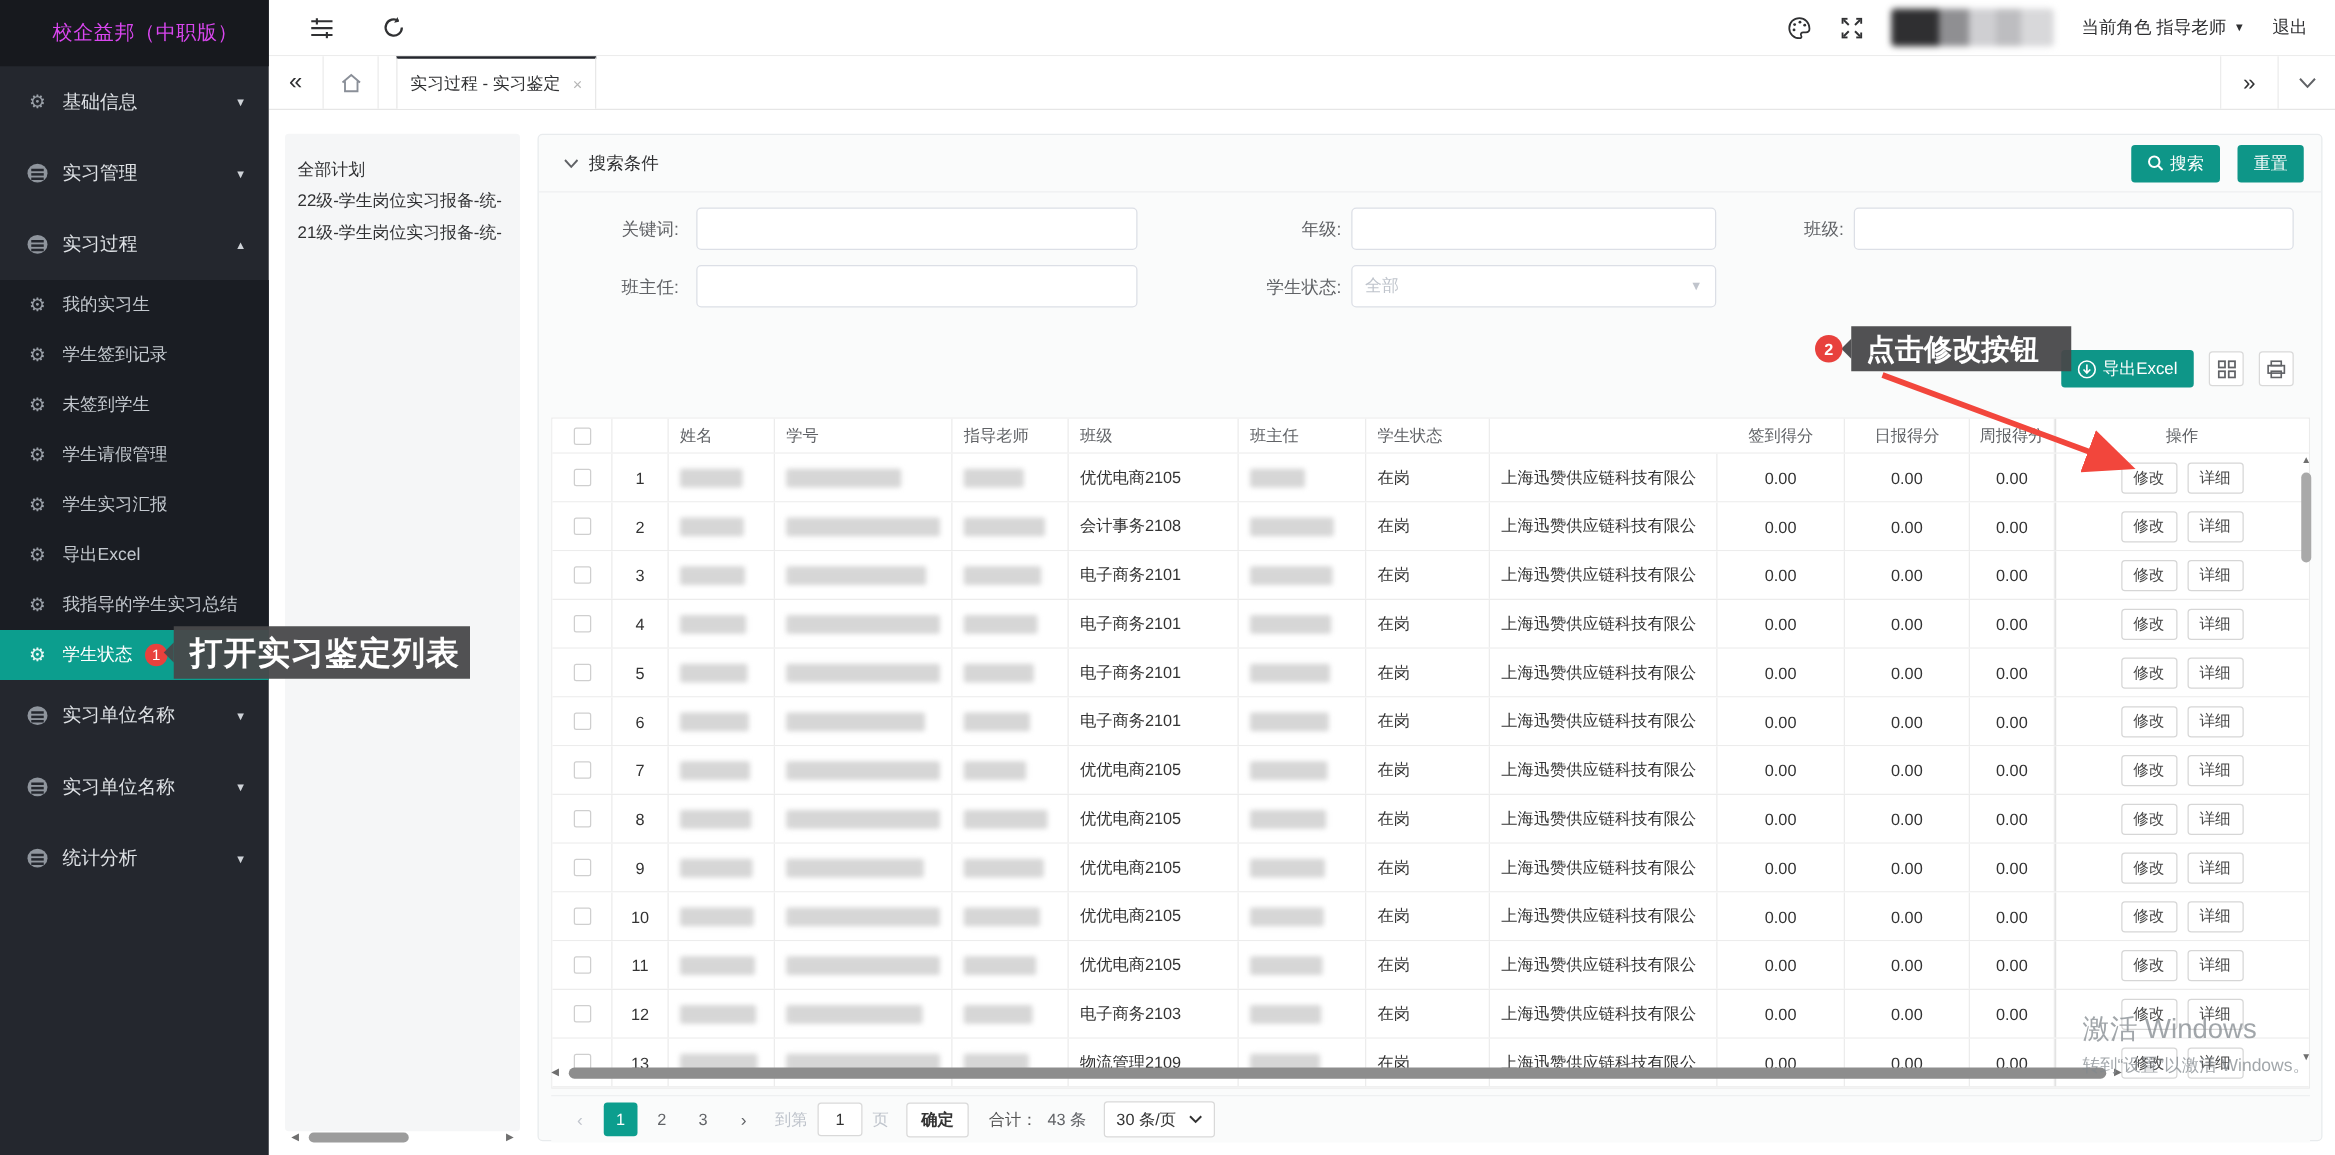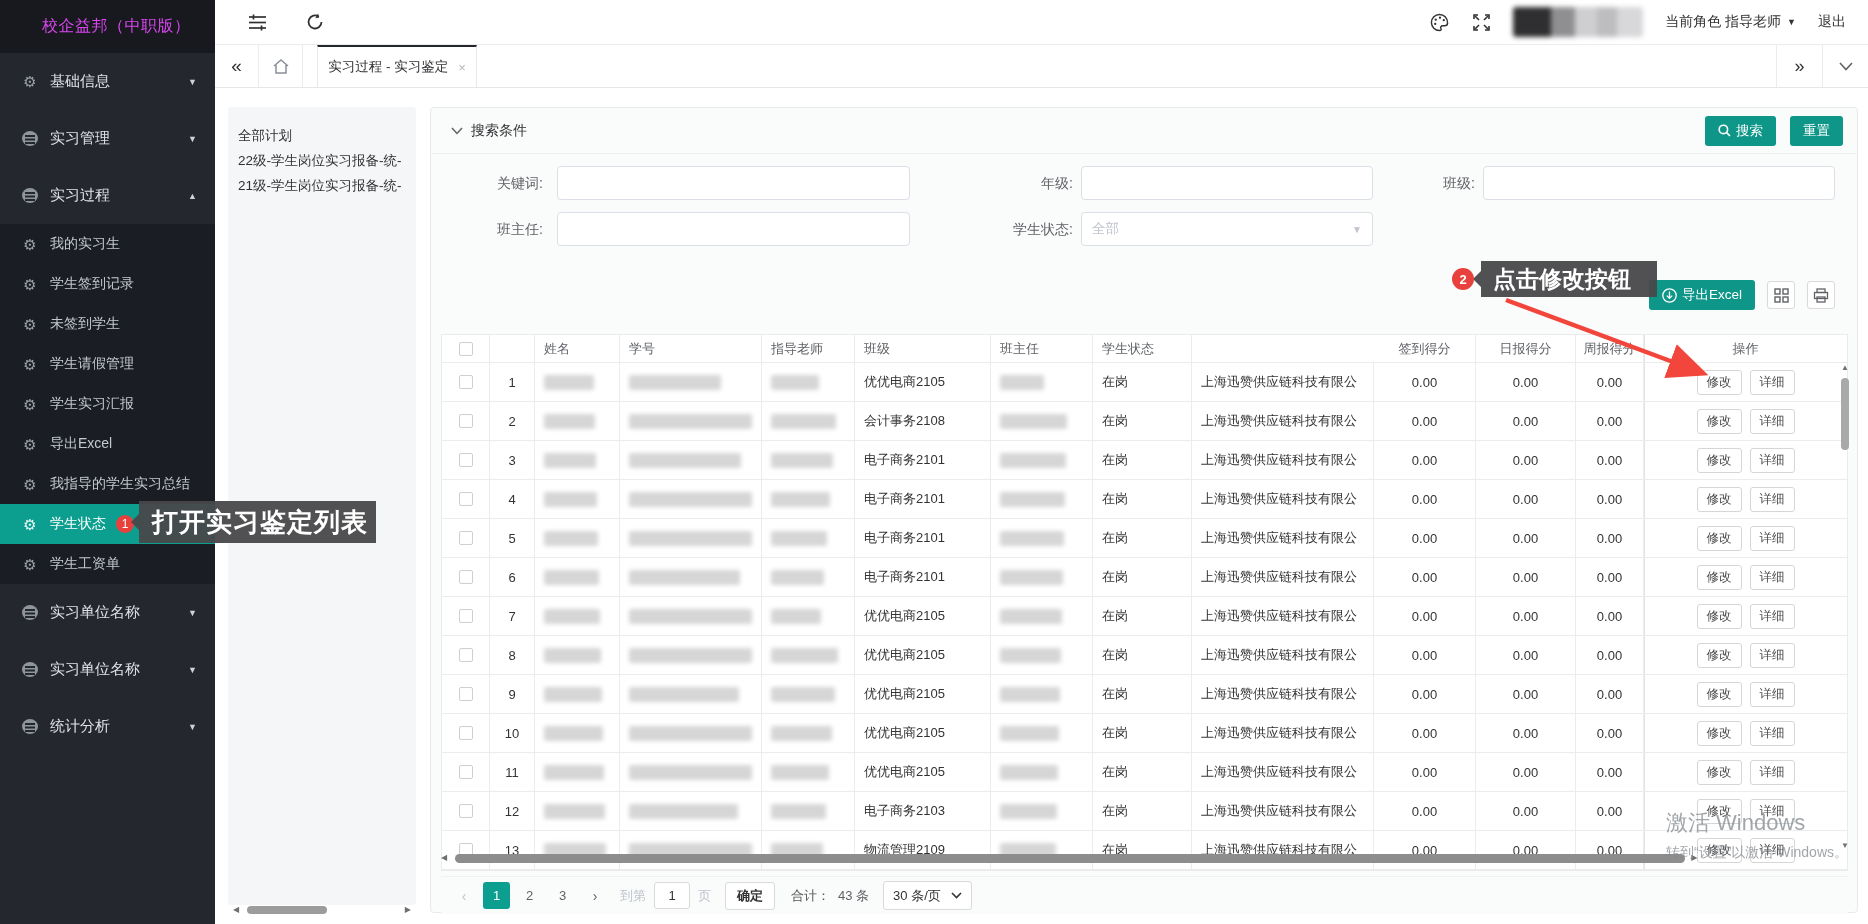--- a/index.html
+++ b/index.html
@@ -165,24 +165,20 @@
         <span class="lbl">导出Excel</span>
       </div>
       <div class="side-item sub">
         <span class="mi icon-gear"></span>
         <span class="lbl">我指导的学生实习总结</span>
       </div>
       <div class="side-item sub active">
         <span class="mi icon-gear"></span>
         <span class="lbl">学生状态</span>
         <span class="badge">1</span>
-      </div>
-      <div class="side-item sub">
-        <span class="mi icon-gear"></span>
-        <span class="lbl">学生工资单</span>
       </div>
       <div class="side-item">
         <span class="mi icon-circle"></span>
         <span class="lbl">实习单位名称</span>
         <span class="chev">▼</span>
       </div>
       <div class="side-item">
         <span class="mi icon-circle"></span>
         <span class="lbl">实习单位名称</span>
         <span class="chev">▼</span>

